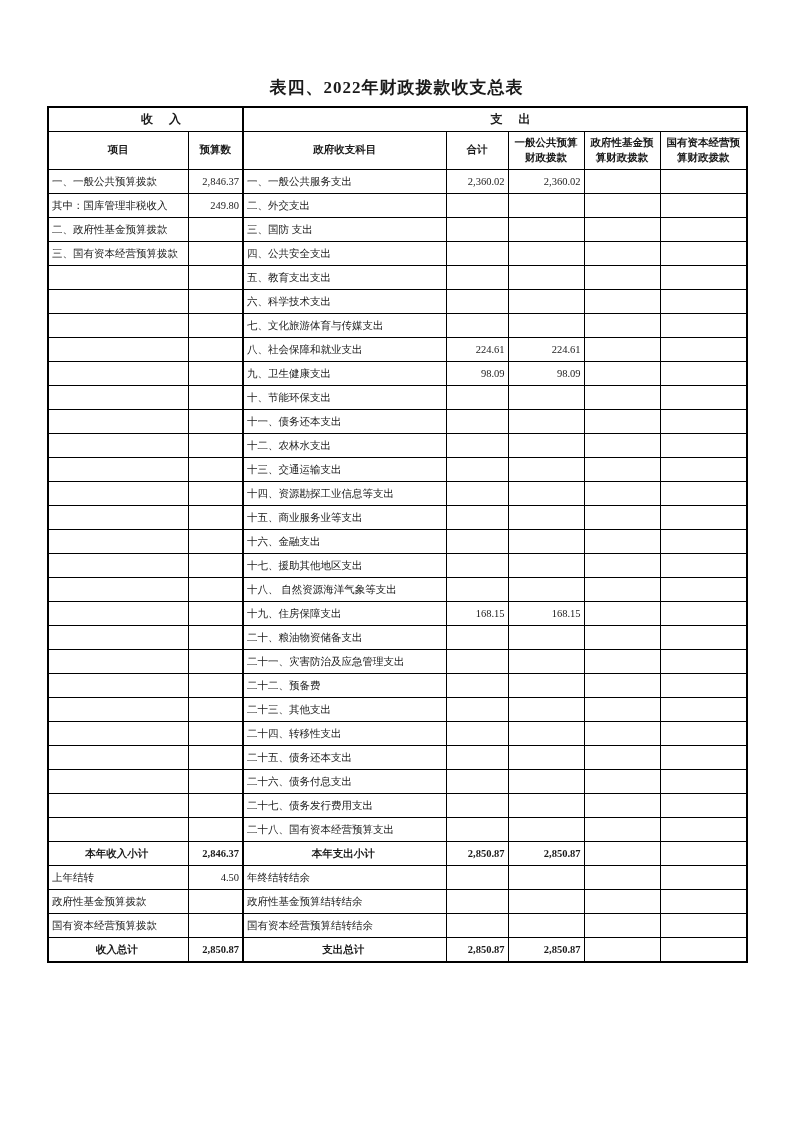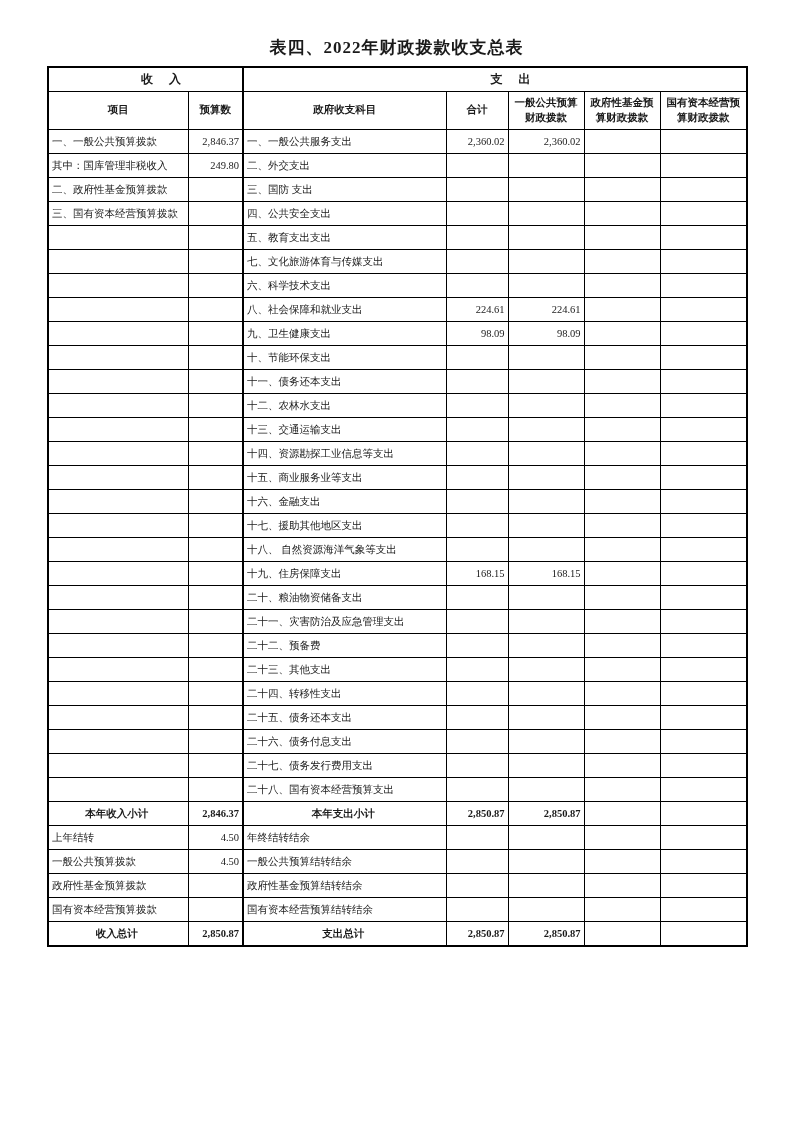--- a/index.html
+++ b/index.html
@@ -6,21 +6,21 @@
   .page {
     position:relative;
     width:793px; height:1122px;
     background:#ffffff;
     font-family:"Liberation Serif","DejaVu Serif",serif;
     color:#1a1a1a;
     overflow:hidden;
   }
   .title {
     margin:0;
-    padding-top:36px;
+    padding-top:76px;
     text-align:center;
     font-size:17px;
     font-weight:600;
     letter-spacing:1px;
   }
   .meta {
     width:699px;
     margin:16px 0 0 47px;
     display:flex;
     justify-content:space-between;
@@ -141,30 +141,30 @@
           <td class="num"></td>
           <td class="lbl div-left">五、教育支出支出</td>
           <td class="num"></td>
           <td class="num"></td>
           <td class="num"></td>
           <td class="num"></td>
         </tr>
         <tr>
           <td class="lbl"></td>
           <td class="num"></td>
+          <td class="lbl div-left">六、科学技术支出</td>
+          <td class="num"></td>
+          <td class="num"></td>
+          <td class="num"></td>
+          <td class="num"></td>
+        </tr>
+        <tr>
+          <td class="lbl"></td>
+          <td class="num"></td>
           <td class="lbl div-left">七、文化旅游体育与传媒支出</td>
-          <td class="num"></td>
-          <td class="num"></td>
-          <td class="num"></td>
-          <td class="num"></td>
-        </tr>
-        <tr>
-          <td class="lbl"></td>
-          <td class="num"></td>
-          <td class="lbl div-left">六、科学技术支出</td>
           <td class="num"></td>
           <td class="num"></td>
           <td class="num"></td>
           <td class="num"></td>
         </tr>
         <tr>
           <td class="lbl"></td>
           <td class="num"></td>
           <td class="lbl div-left">八、社会保障和就业支出</td>
           <td class="num">224.61</td>
@@ -364,29 +364,20 @@
         <tr>
           <td class="lbl">上年结转</td>
           <td class="num">4.50</td>
           <td class="lbl div-left">年终结转结余</td>
           <td class="num"></td>
           <td class="num"></td>
           <td class="num"></td>
           <td class="num"></td>
         </tr>
         <tr>
-          <td class="lbl indent">一般公共预算拨款</td>
-          <td class="num indent">4.50</td>
-          <td class="lbl div-left indent">一般公共预算结转结余</td>
-          <td class="num indent"></td>
-          <td class="num indent"></td>
-          <td class="num indent"></td>
-          <td class="num indent"></td>
-        </tr>
-        <tr>
           <td class="lbl indent">政府性基金预算拨款</td>
           <td class="num indent"></td>
           <td class="lbl div-left indent">政府性基金预算结转结余</td>
           <td class="num indent"></td>
           <td class="num indent"></td>
           <td class="num indent"></td>
           <td class="num indent"></td>
         </tr>
         <tr>
           <td class="lbl indent">国有资本经营预算拨款</td>

